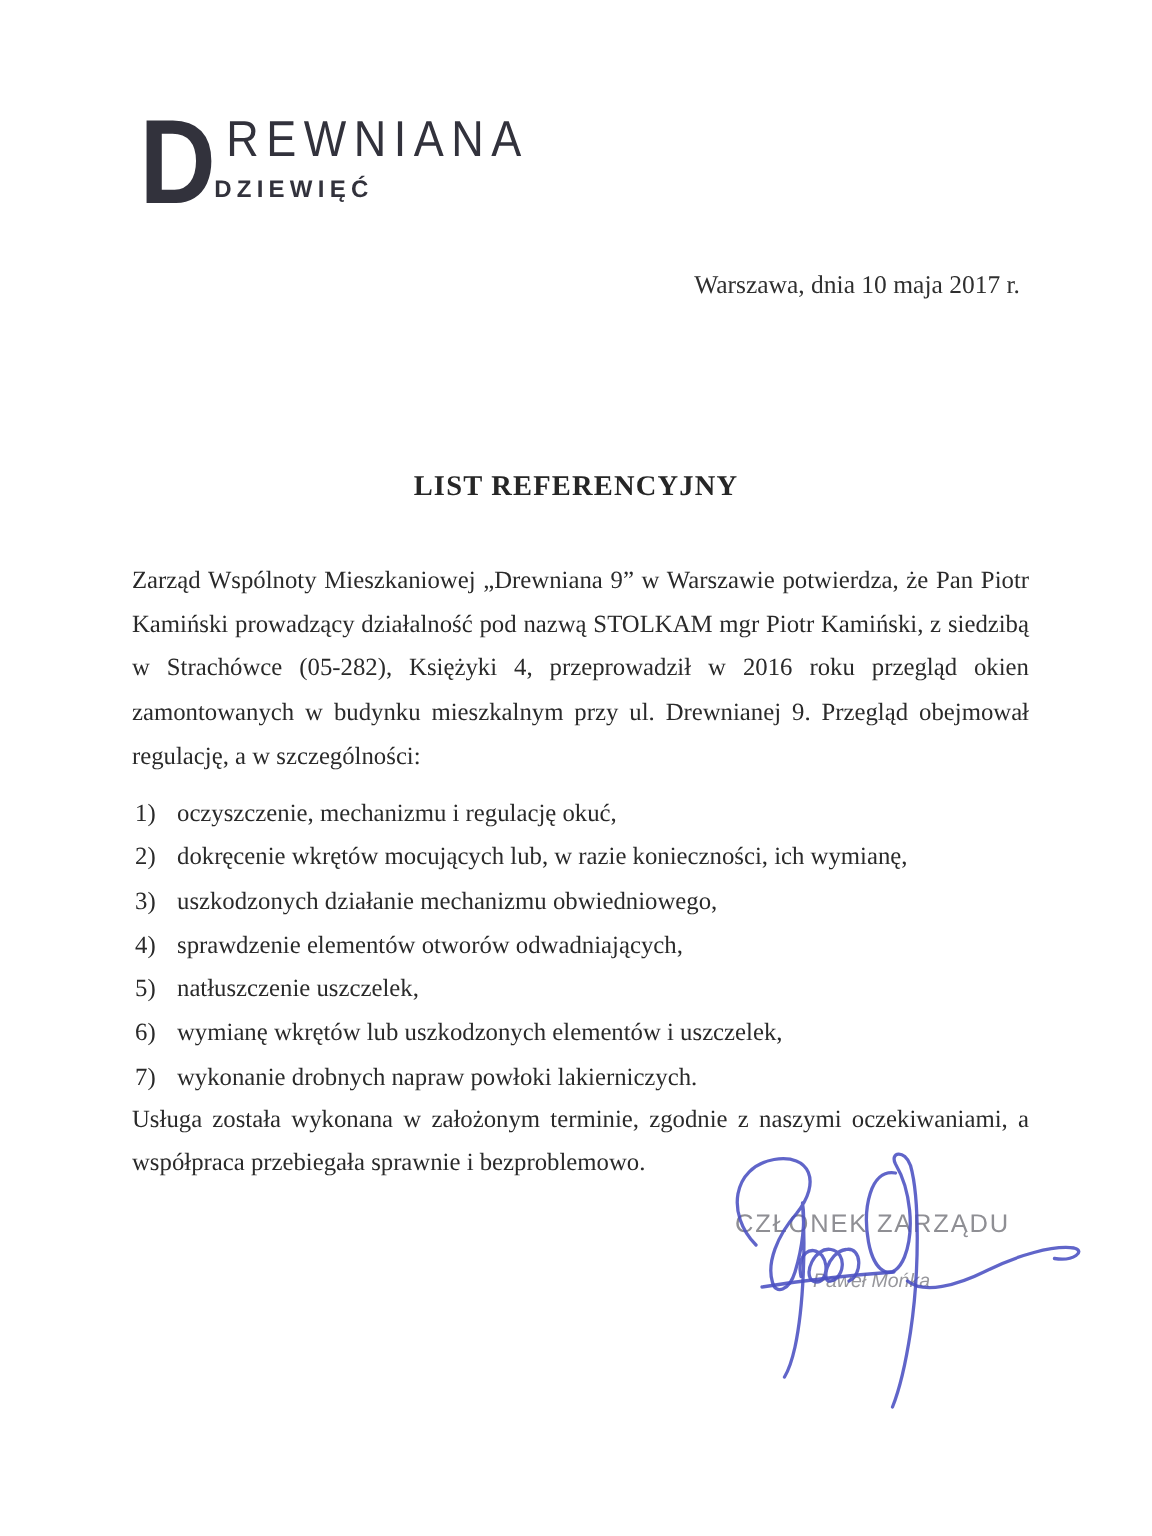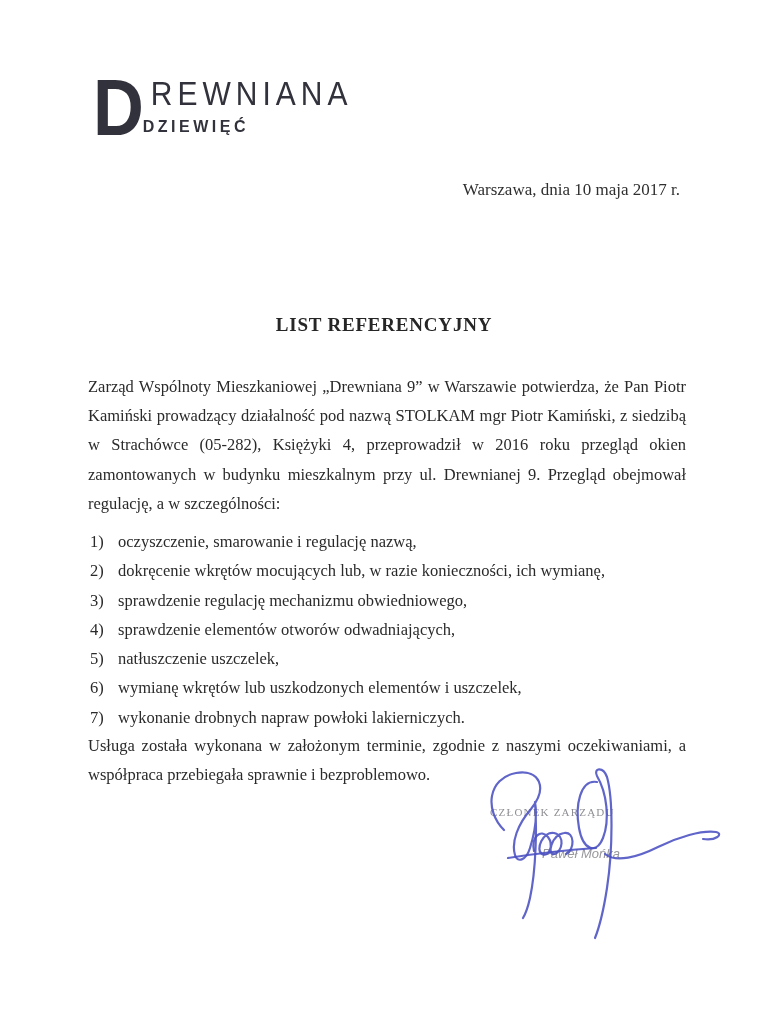--- a/index.html
+++ b/index.html
@@ -100,22 +100,22 @@
   }
   .list-row .num { width: 28px; flex: 0 0 28px; }
   .list-row .txt { flex: 1; }
 
   
   .sig-block { position: absolute; left: 478px; top: 766px; width: 252px; height: 196px; }
   .sig-role {
     position: absolute;
     left: 12px;
     top: 40px;
-    font-family: Liberation Serif, serif;
-    font-size: 11px;
+    font-family: Liberation Sans, sans-serif;
+    font-size: 17px;
     letter-spacing: 1.2px;
     color: #8f8f94;
     white-space: nowrap;
   }
   .sig-name {
     position: absolute;
     left: 38px;
     top: 80px;
     font-family: "Liberation Sans", sans-serif;
     font-size: 13px;
@@ -149,29 +149,29 @@
 
   <div class="dateline">Warszawa, dnia 10 maja 2017 r.</div>
 
   <h1 class="doc-title">LIST REFERENCYJNY</h1>
 
   <p class="para para1">Zarząd Wspólnoty Mieszkaniowej „Drewniana 9” w Warszawie potwierdza, że Pan Piotr Kamiński prowadzący działalność pod nazwą STOLKAM mgr Piotr Kamiński, z siedzibą w Strachówce (05-282), Księżyki 4, przeprowadził w 2016 roku przegląd okien zamontowanych w budynku mieszkalnym przy ul. Drewnianej 9. Przegląd obejmował regulację, a w szczególności:</p>
 
   <ol class="scope-list">
     <li class="list-row">
       <span class="num">1)</span>
-      <span class="txt">oczyszczenie, smarowanie i regulację nazwą,</span>
+      <span class="txt">oczyszczenie, mechanizmu i regulację okuć,</span>
     </li>
     <li class="list-row">
       <span class="num">2)</span>
       <span class="txt">dokręcenie wkrętów mocujących lub, w razie konieczności, ich wymianę,</span>
     </li>
     <li class="list-row">
       <span class="num">3)</span>
-      <span class="txt">sprawdzenie regulację mechanizmu obwiedniowego,</span>
+      <span class="txt">uszkodzonych działanie mechanizmu obwiedniowego,</span>
     </li>
     <li class="list-row">
       <span class="num">4)</span>
       <span class="txt">sprawdzenie elementów otworów odwadniających,</span>
     </li>
     <li class="list-row">
       <span class="num">5)</span>
       <span class="txt">natłuszczenie uszczelek,</span>
     </li>
     <li class="list-row">

